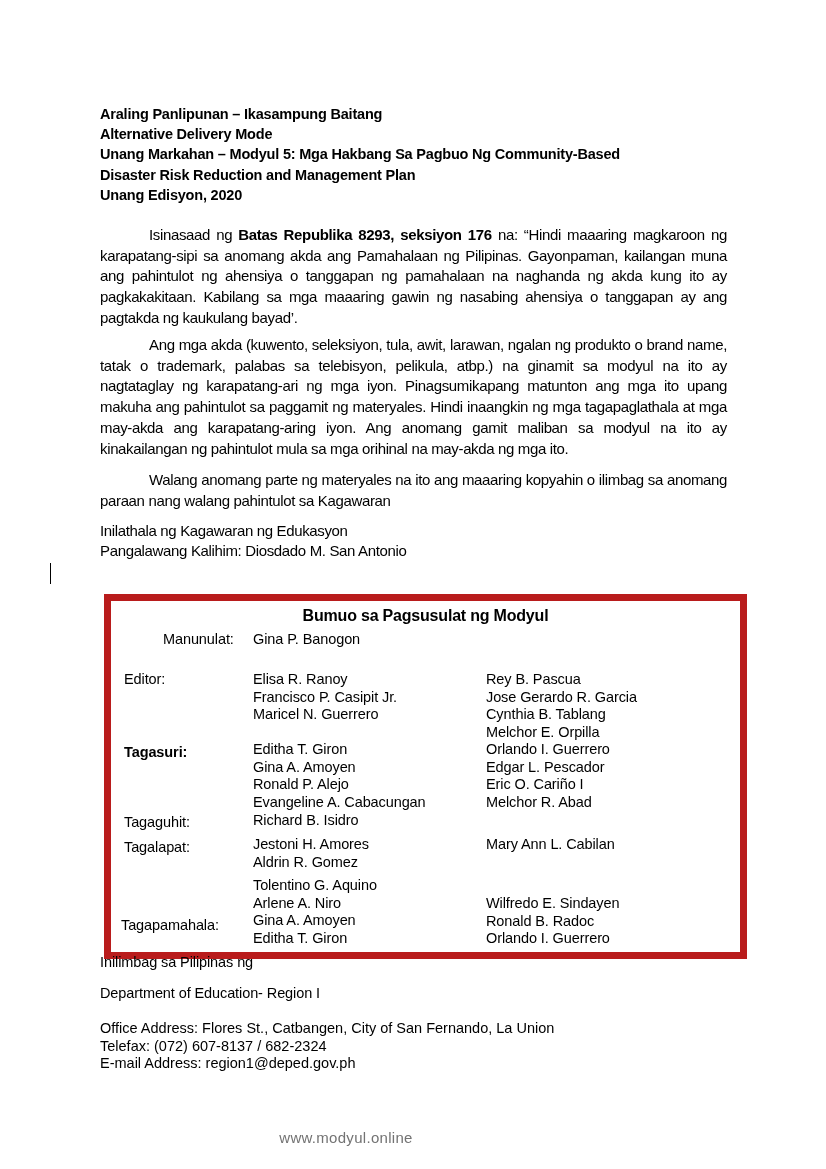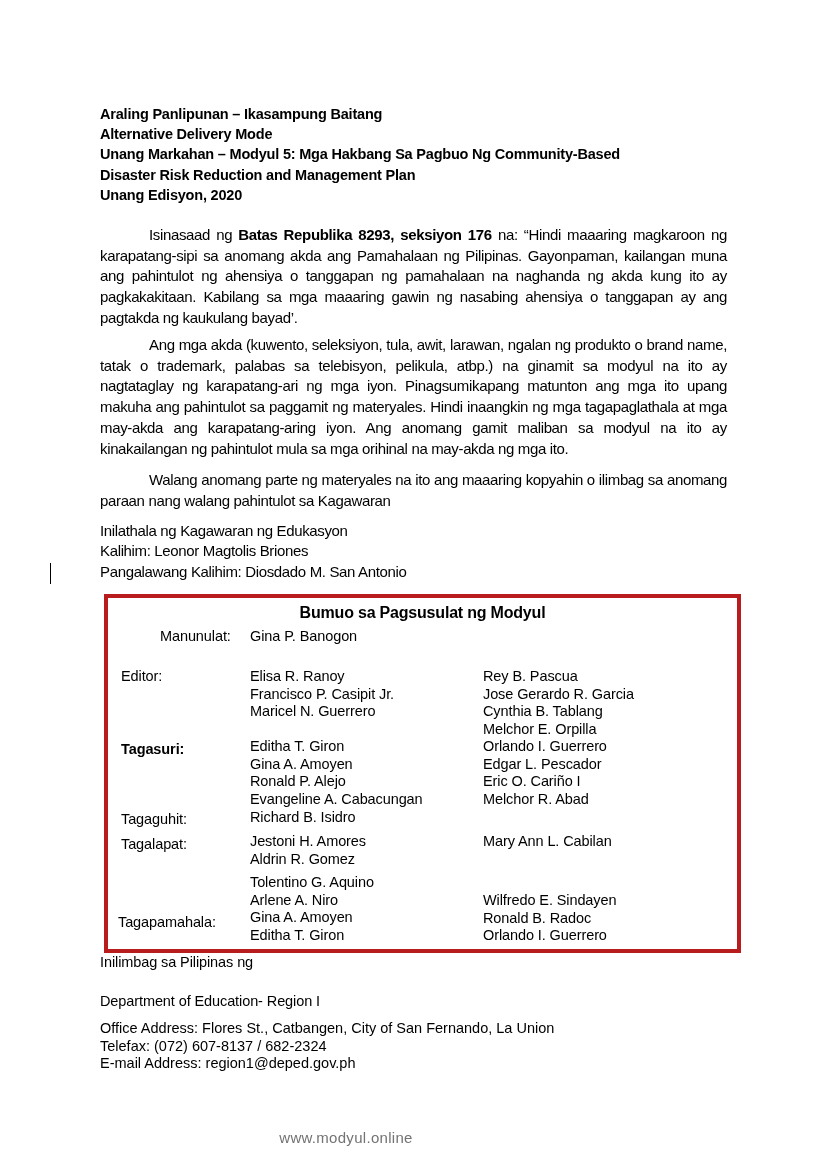--- a/index.html
+++ b/index.html
@@ -6,21 +6,21 @@
   body { width: 826px; height: 1169px; position: relative; overflow: hidden;
          font-family: "Liberation Sans", sans-serif; color: #000; }
   .page { position: absolute; left: 0; top: 4px; width: 692px; height: 1169px; }
   .header { position: absolute; left: 100px; top: 100px; font-weight: bold; font-size: 14.5px; line-height: 20.2px; font-family: "Liberation Sans", sans-serif; letter-spacing: -0.2px; }
   .header div { white-space: nowrap; }
   .para { position: absolute; left: 100px; width: 627px; font-size: 15px; line-height: 20.7px; text-align: justify; letter-spacing: -0.35px; font-family: "Liberation Sans", sans-serif; }
   .para .indent { display: inline-block; width: 49px; }
   .para b { font-weight: bold; margin-top: 20px; }
   .info { position: absolute; left: 100px; top: 517px; font-size: 15px; line-height: 20.4px; letter-spacing: -0.35px; }
   .cursor { position: absolute; left: 50px; top: 559px; width: 1px; height: 21px; background: #000; }
-  .box { position: absolute; left: 104px; top: 590px; width: 629px; height: 351px; border: 4px solid #b91c1c; }
+  .box { position: absolute; left: 104px; top: 590px; width: 629px; height: 351px; border: 7px solid #b91c1c; }
   .box-title { position: absolute; left: 0; right: 0; top: 6px; text-align: center; font-weight: bold; font-size: 16px; letter-spacing: -0.2px; }
   .row-label { position: absolute; font-size: 14.5px; letter-spacing: -0.1px; white-space: nowrap; }
   .col { position: absolute; font-size: 14.5px; line-height: 17.6px; letter-spacing: -0.1px; white-space: nowrap; }
   .col div { height: 17.6px; }
   .footer-bold { position: absolute; left: 100px; font-weight: normal; font-size: 14.5px; letter-spacing: -0.1px; white-space: nowrap; }
   .address { position: absolute; left: 100px; top: 1016px; font-size: 14.5px; line-height: 17.5px; white-space: nowrap; }
   .watermark { position: absolute; left: 0; right: 0; top: 1125px; text-align: center; font-size: 15px; color: #737373; letter-spacing: 0.3px; }
 </style>
 </head>
 <body>
@@ -42,21 +42,20 @@
   <div class="para" style="top:331px;">
     <span class="indent"></span><span>Ang mga akda (kuwento, seleksiyon, tula, awit, larawan, ngalan ng produkto o brand name, tatak o trademark, palabas sa telebisyon, pelikula, atbp.) na ginamit sa modyul na ito ay nagtataglay ng karapatang-ari ng mga iyon. Pinagsumikapang matunton ang mga ito upang makuha ang pahintulot sa paggamit ng materyales. Hindi inaangkin ng mga tagapaglathala at mga may-akda ang karapatang-aring iyon. Ang anomang gamit maliban sa modyul na ito ay kinakailangan ng pahintulot mula sa mga orihinal na may-akda ng mga ito.</span>
   </div>
 
   <div class="para" style="top:466px;">
     <span class="indent"></span><span>Walang anomang parte ng materyales na ito ang maaaring kopyahin o ilimbag sa anomang paraan nang walang pahintulot sa Kagawaran</span>
   </div>
 
   <div class="info">
     <div>Inilathala ng Kagawaran ng Edukasyon</div>
-    <div>Kalihim: Leonor Magtolis Briones</div>
     <div>Pangalawang Kalihim: Diosdado M. San Antonio</div>
   </div>
 
   <div class="cursor"></div>
 
   <div class="box">
     <div class="box-title">Bumuo sa Pagsusulat ng Modyul</div>
 
     <div class="row-label" style="left:13px; top:30px;margin-left:39px;">Manunulat:</div>
     <div class="col" style="left:142px; top:30px;">
@@ -112,21 +111,21 @@
       <div>Editha T. Giron</div>
     </div>
     <div class="col" style="left:375px; top:294px;">
       <div>Wilfredo E. Sindayen</div>
       <div>Ronald B. Radoc</div>
       <div>Orlando I. Guerrero</div>
     </div>
   </div>
 
   <div class="footer-bold" style="top:950px;">Inilimbag sa Pilipinas ng</div>
-  <div class="footer-bold" style="top:981px;margin-top:8px;">Department of Education- Region I</div>
+  <div class="footer-bold" style="top:981px;">Department of Education- Region I</div>
 
   <div class="address">
     <div>Office Address: Flores St., Catbangen, City of San Fernando, La Union</div>
     <div>Telefax: (072) 607-8137 / 682-2324</div>
     <div>E-mail Address: region1@deped.gov.ph</div>
   </div>
 
   <div class="watermark">www.modyul.online</div>
 </div>
 

